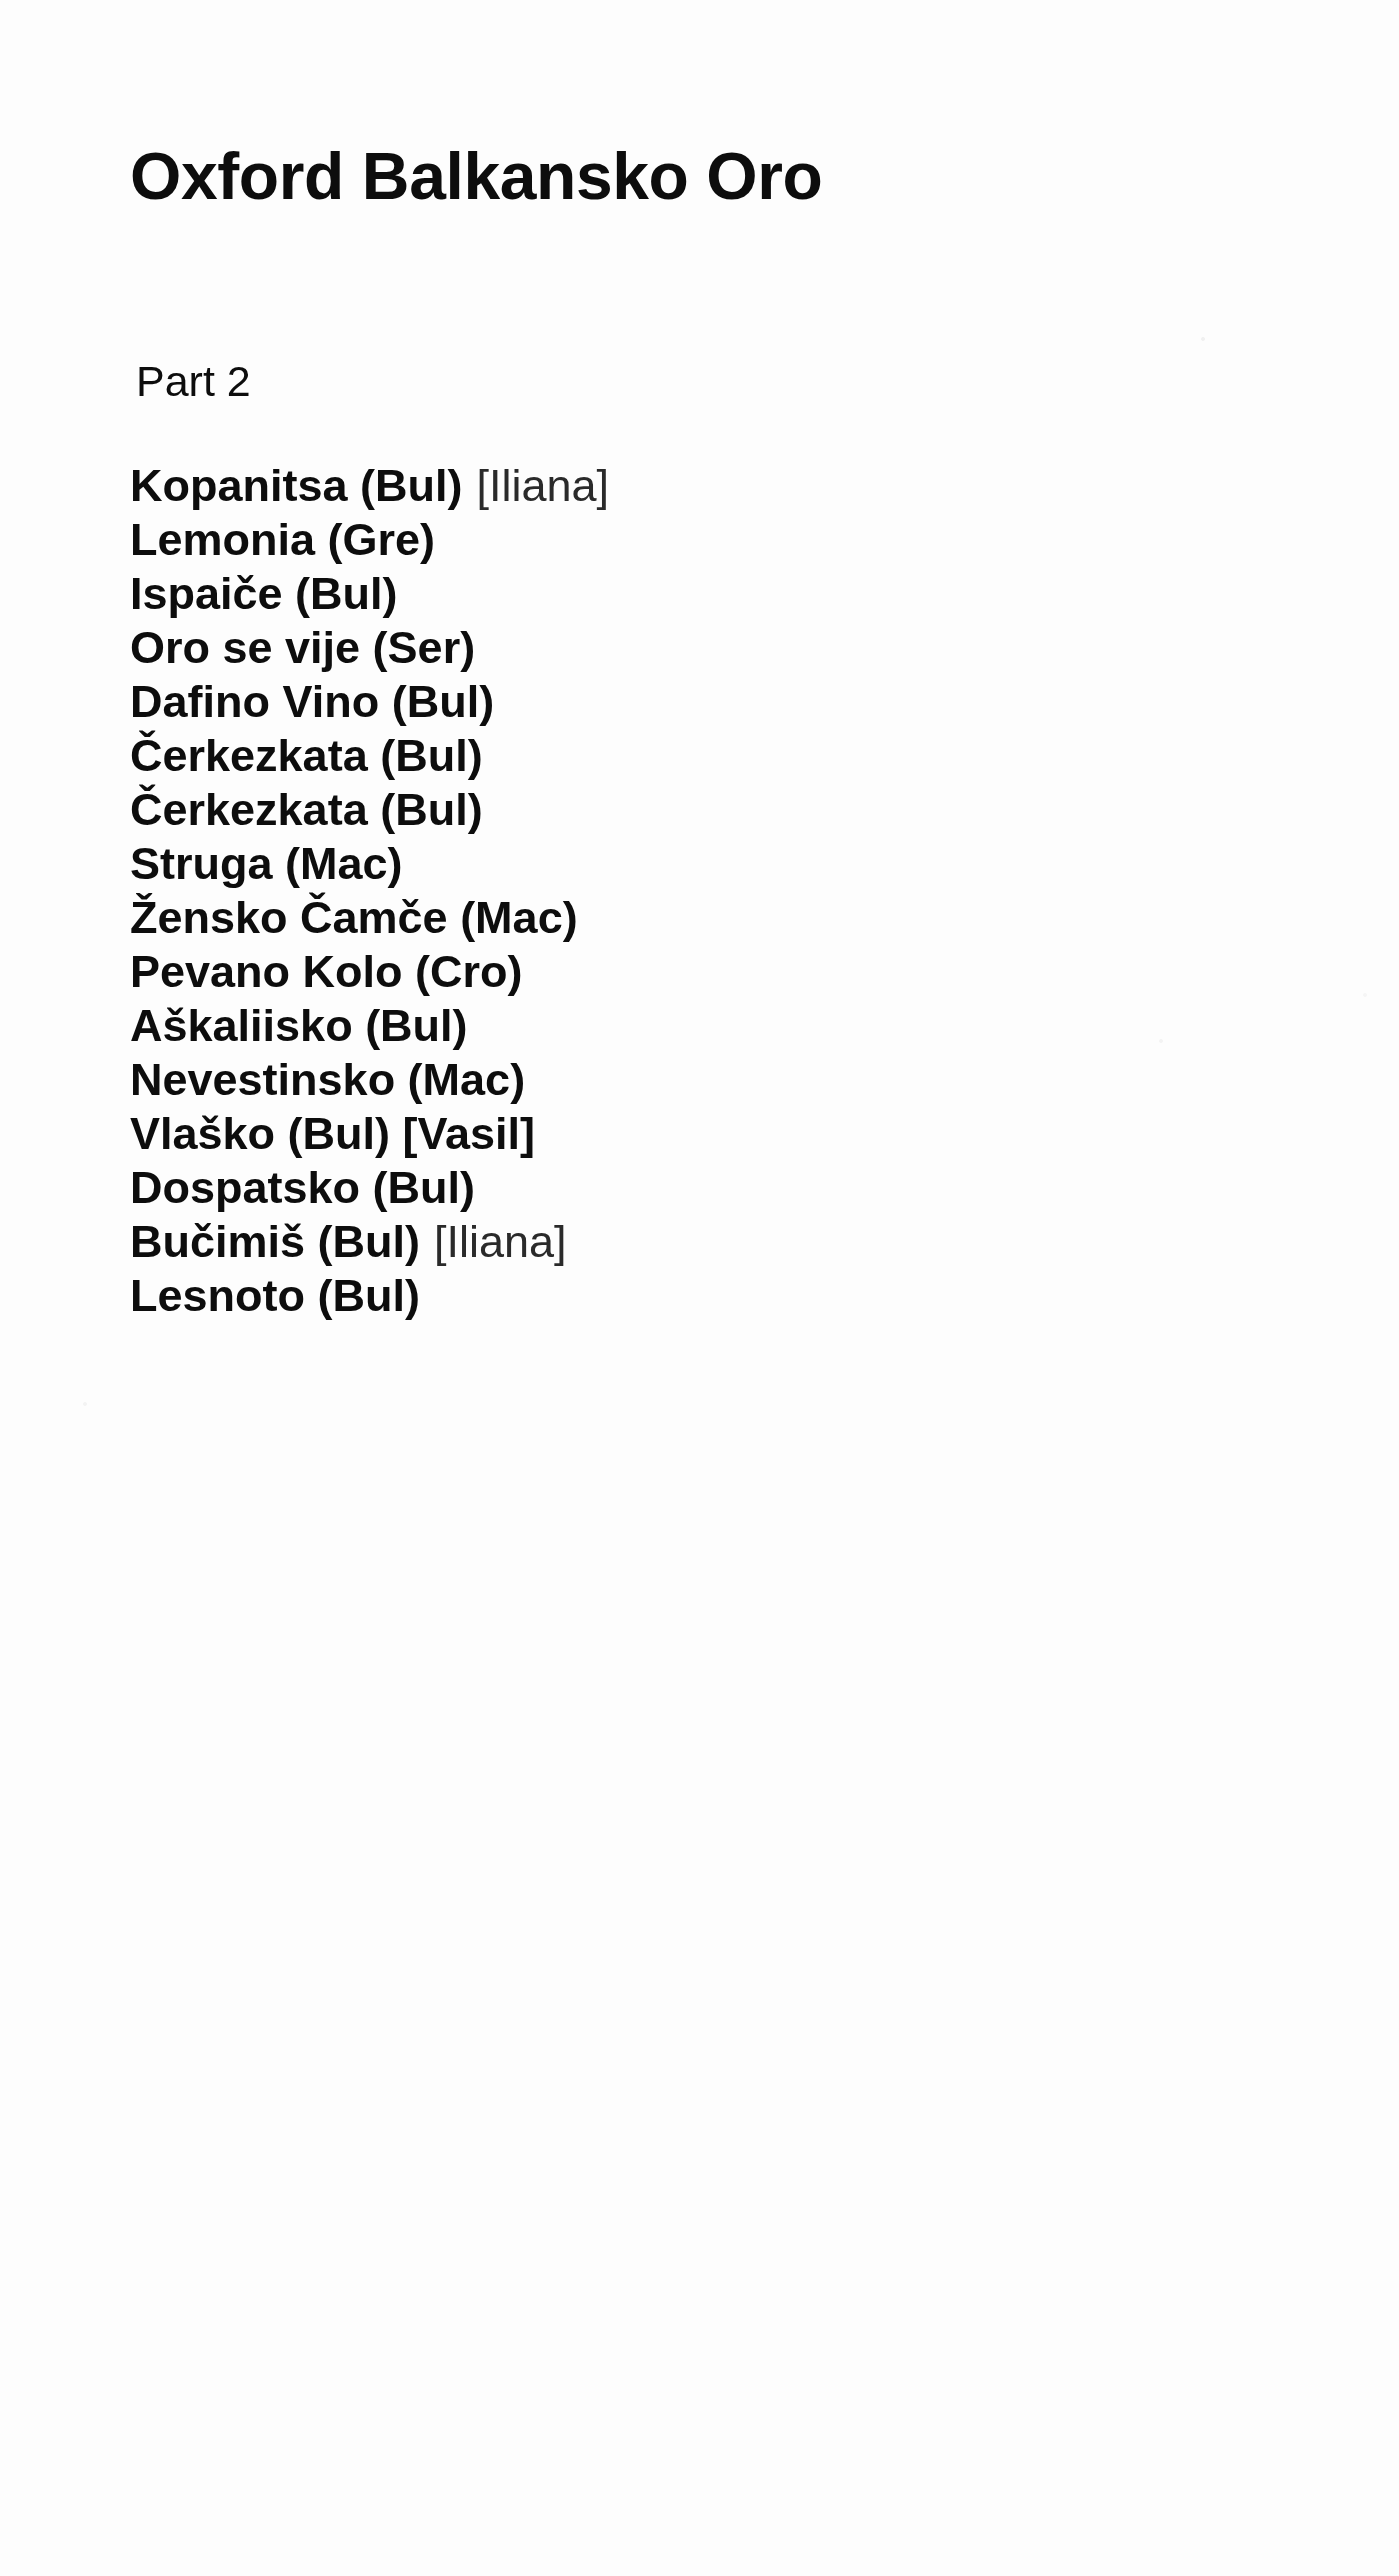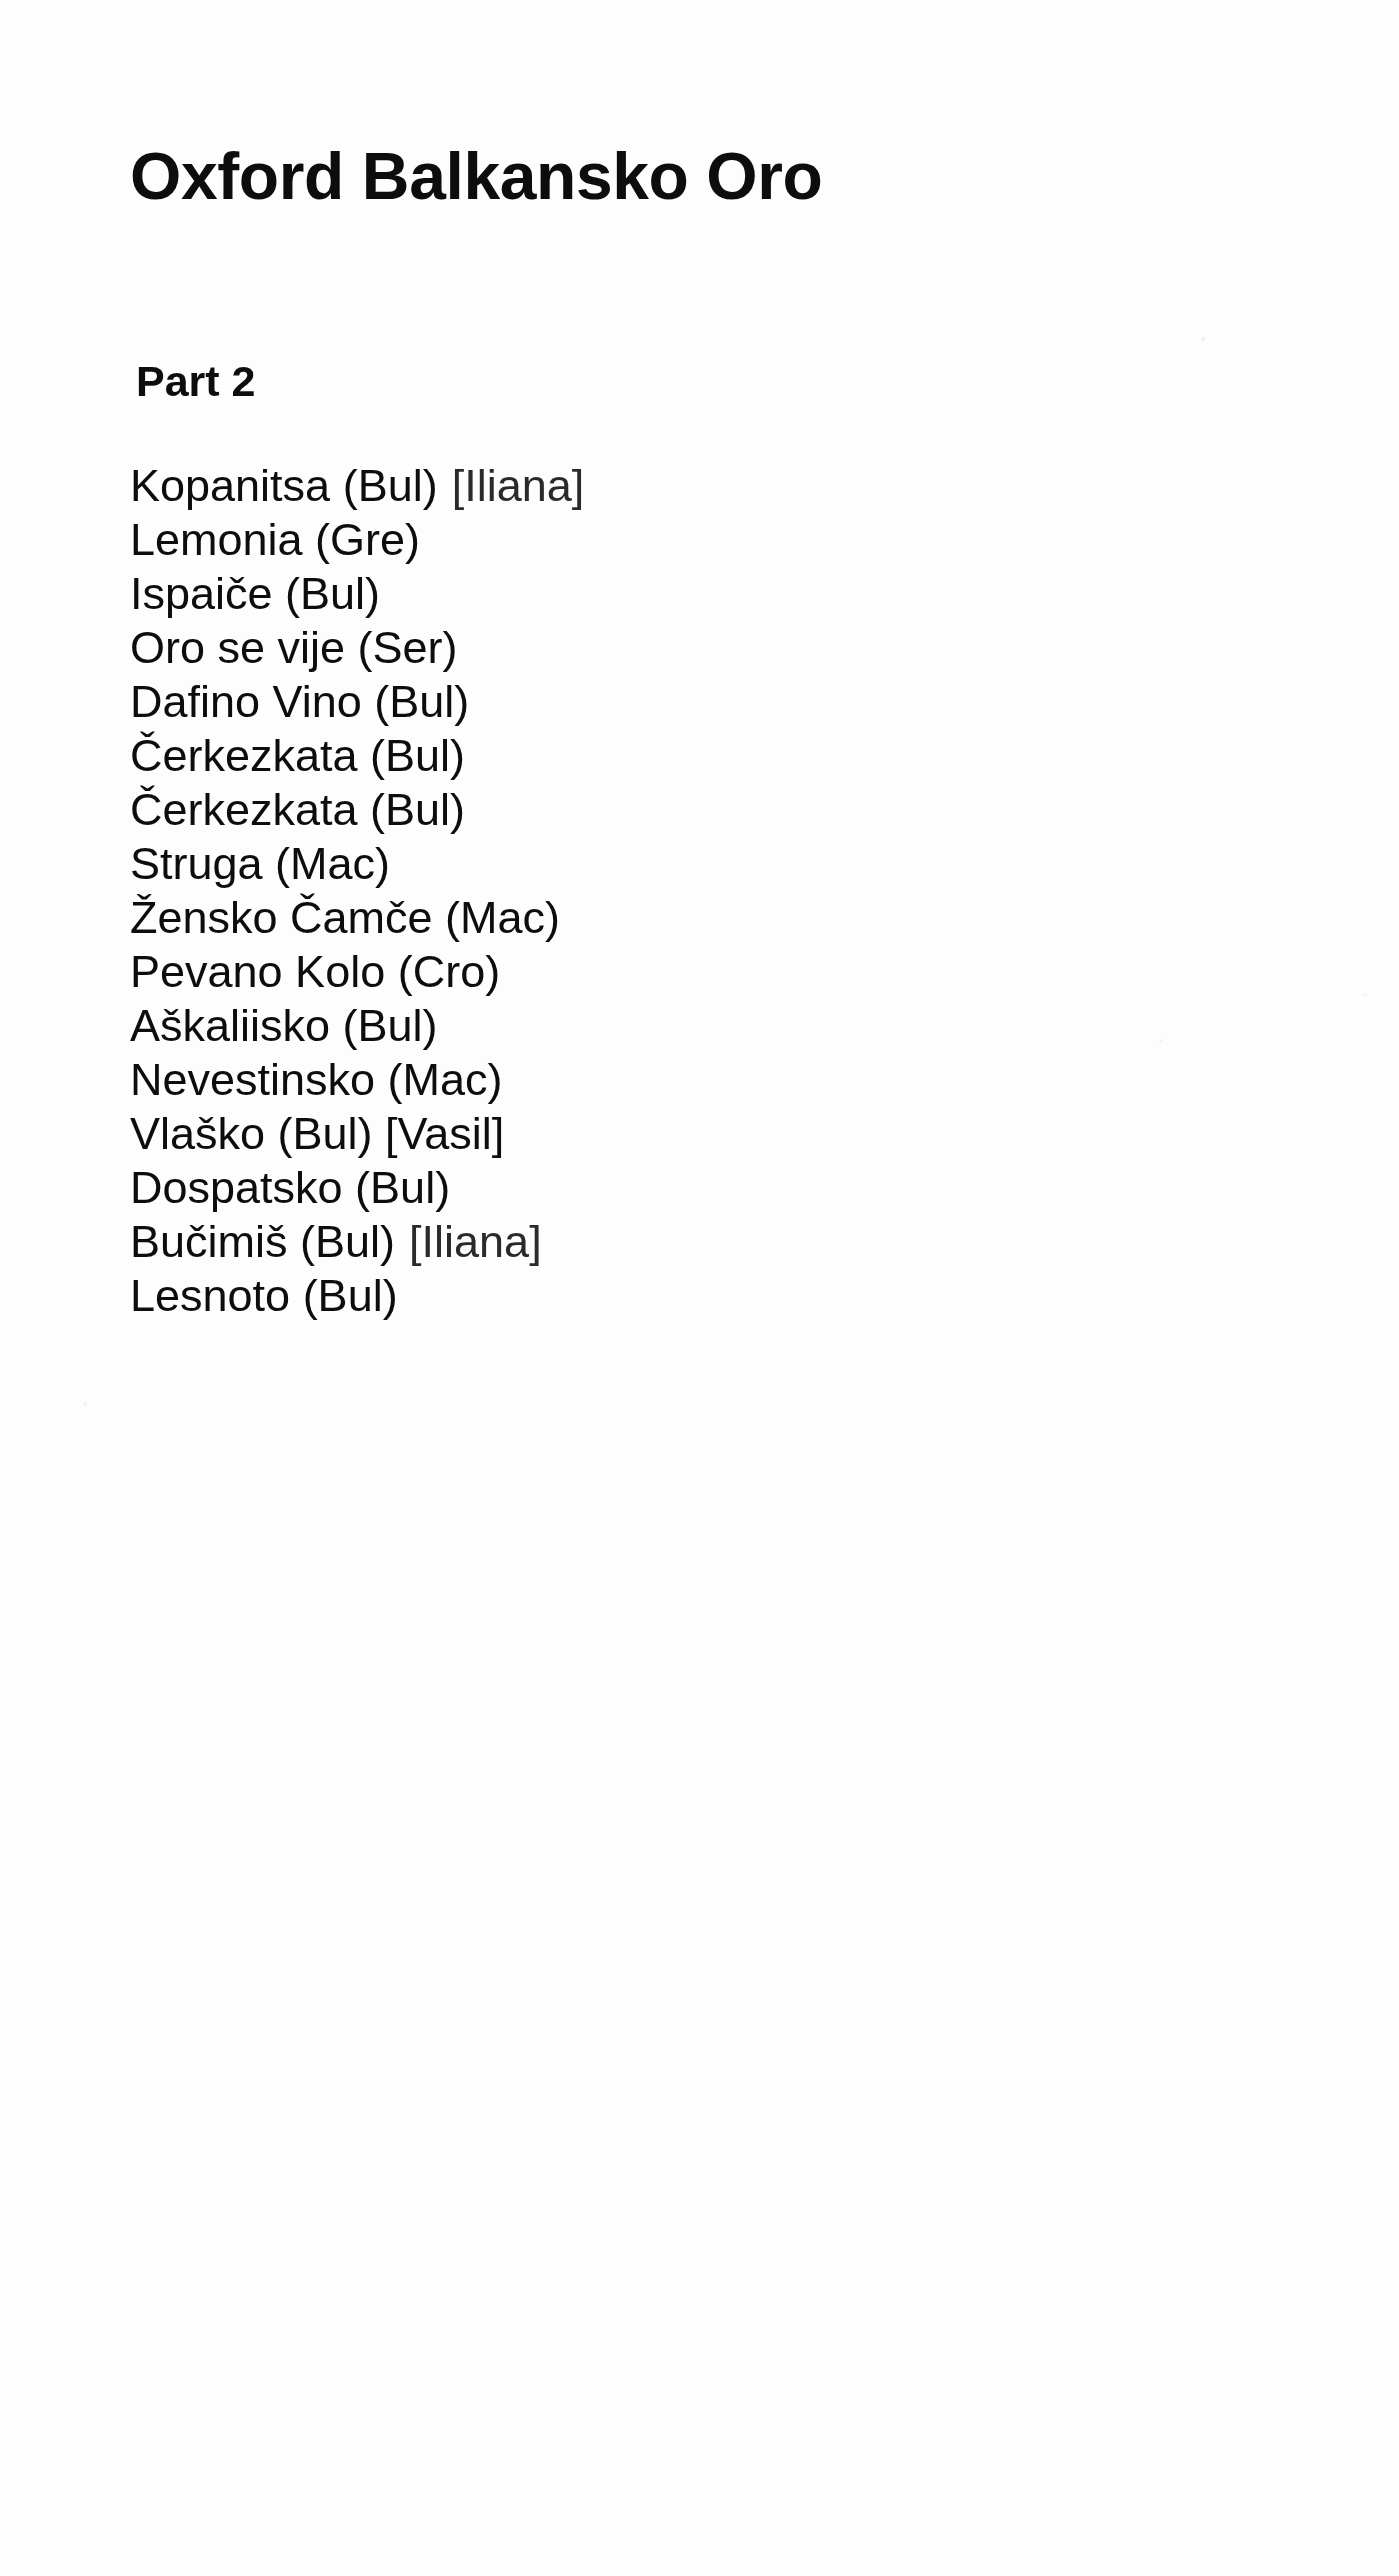--- a/index.html
+++ b/index.html
@@ -47,21 +47,21 @@
     letter-spacing: -0.4px;
     line-height: 1;
     white-space: nowrap;
   }
 
   .part-heading {
     position: absolute;
     left: 136px;
     top: 324px;
     font-size: 43px;
-    font-weight: 700;
+    font-weight: 400;
     line-height: 1;
     white-space: nowrap;
   }
 
   .track-list {
     position: absolute;
     left: 130px;
     top: 463px;
     width: 1157px;
     margin: 0;
@@ -74,21 +74,21 @@
     font-weight: 700;
     line-height: 1;
     height: 54px;
     white-space: nowrap;
     display: flex;
     align-items: baseline;
     gap: 14px;
   }
 
   .track-name {
-    font-weight: 400;
+    font-weight: 700;
   }
 
   .track-annotation {
     font-weight: 400;
     color: #2a2a2a;
     text-align: center;
   }
 </style>
 </head>
 <body>

